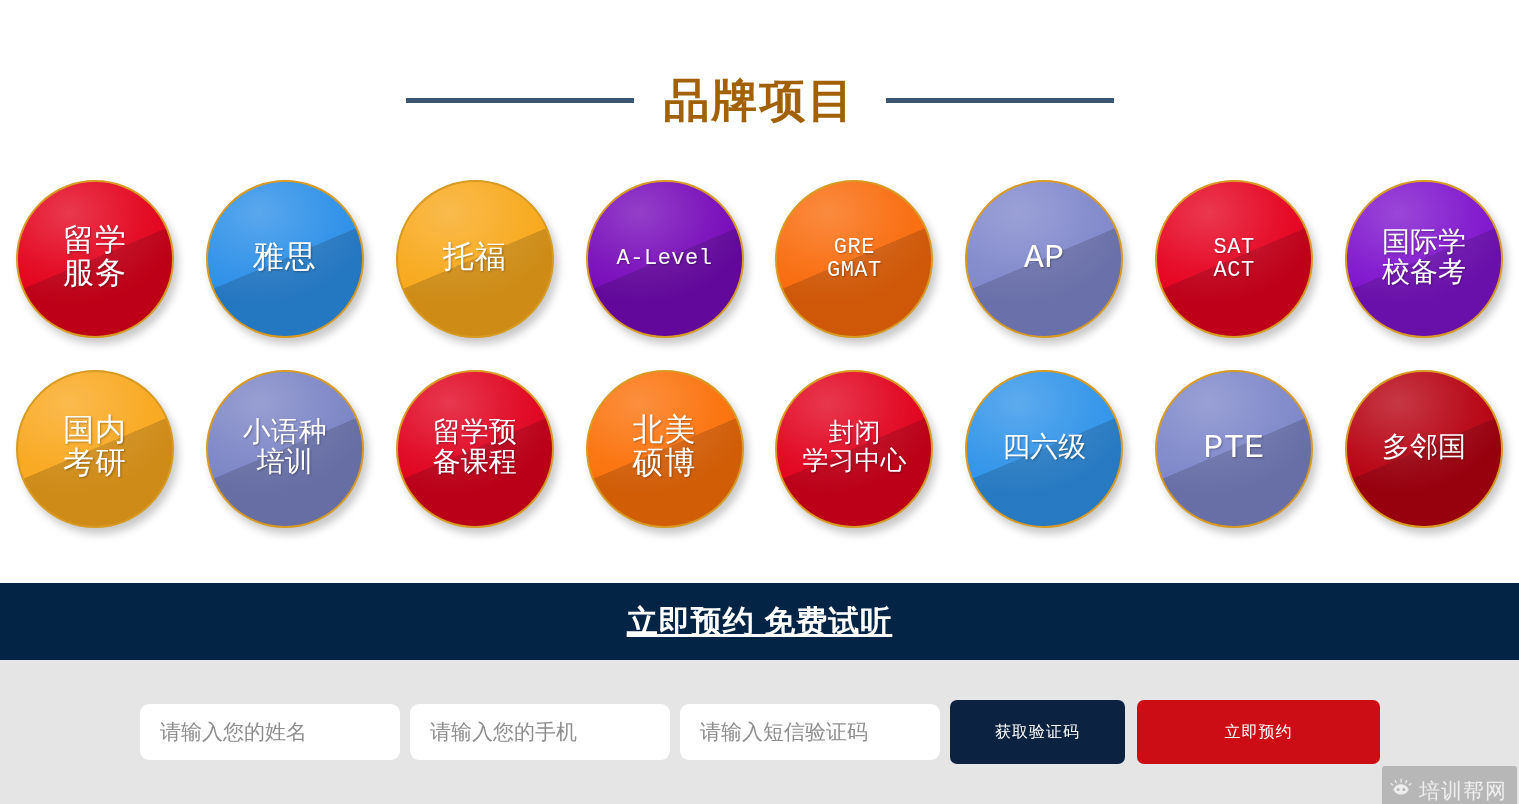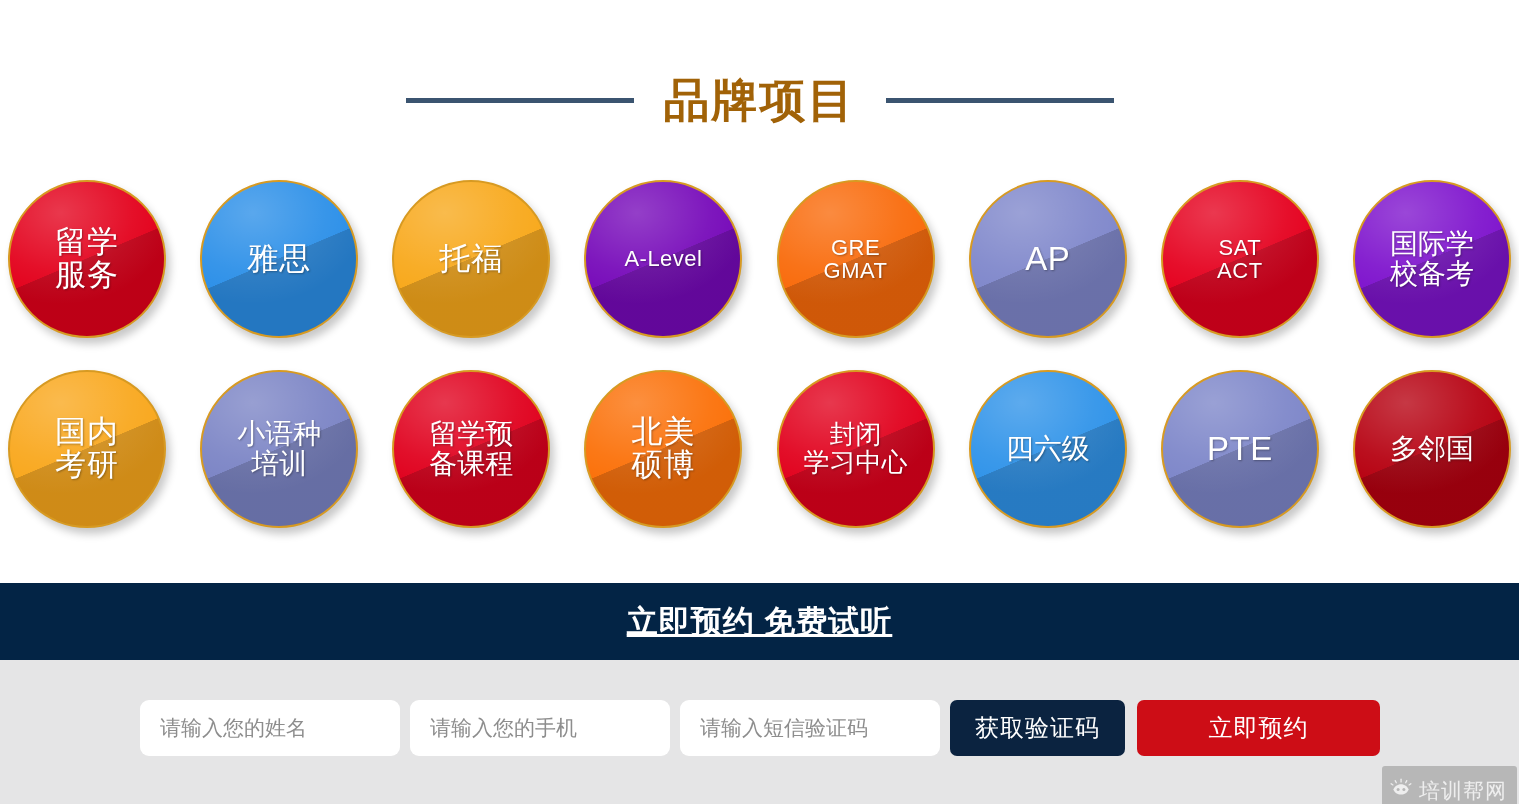--- a/index.html
+++ b/index.html
@@ -45,23 +45,24 @@
   .circles {
     position: absolute;
     top: 180px;
     left: 0;
     width: 1519px;
     height: 380px;
   }
   .circle-row {
     display: flex;
     justify-content: space-between;
-    padding: 0 8px;
+    padding: 0 16px;
     box-sizing: border-box;
     height: 190px;
+    font-family: Liberation Mono, monospace;
   }
   .bubble {
     position: relative;
     width: 158px;
     height: 158px;
     border-radius: 50%;
     border: 2px solid #d79a22;
     box-sizing: border-box;
     display: flex;
     align-items: center;
@@ -153,24 +154,24 @@
     margin-right: 10px;
     font-size: 21px;
     color: #6e6e6e;
     padding: 0 8px 0 20px;
     box-sizing: border-box;
     font-family: "Liberation Sans", "DejaVu Sans", sans-serif;
     outline: none;
   }
   .field::placeholder { color: #8d8d8d; opacity: 1; }
   .btn {
-    height: 56px;
+    height: 64px;
     border: none;
     border-radius: 7px;
-    font-size: 24px;
+    font-size: 16px;
     color: #ffffff;
     cursor: pointer;
     font-family: "Liberation Sans", "DejaVu Sans", sans-serif;
     letter-spacing: 1px;
   }
   .btn-code {
     width: 175px;
     background: #0b2340;
     margin-right: 12px;
   }

